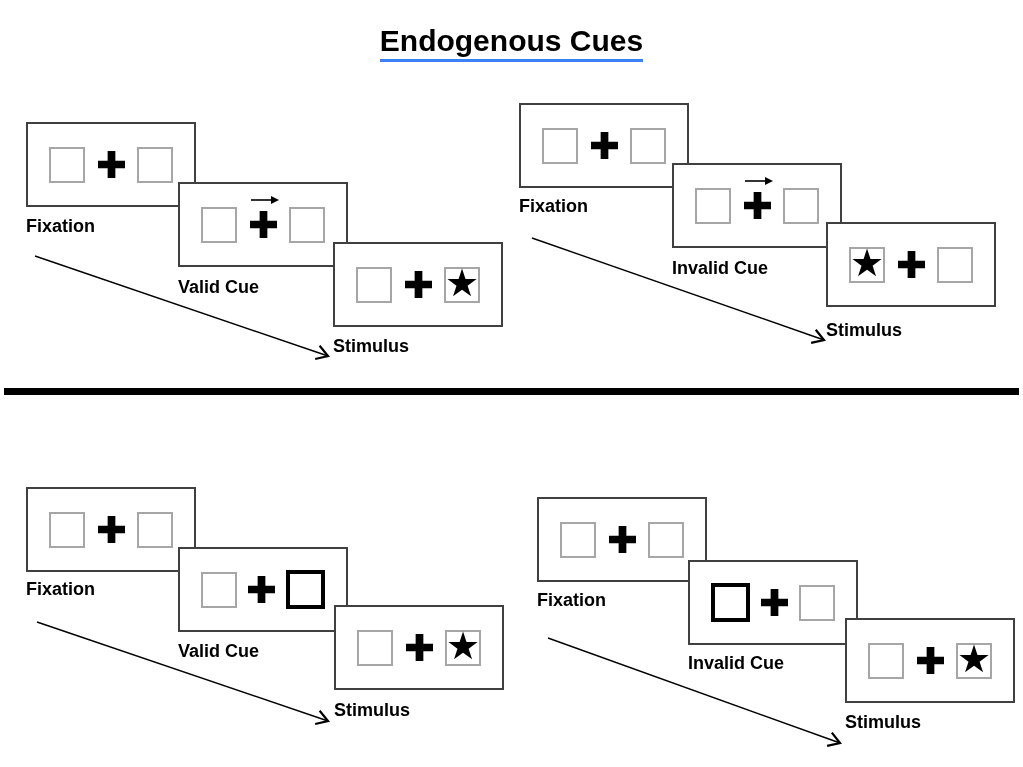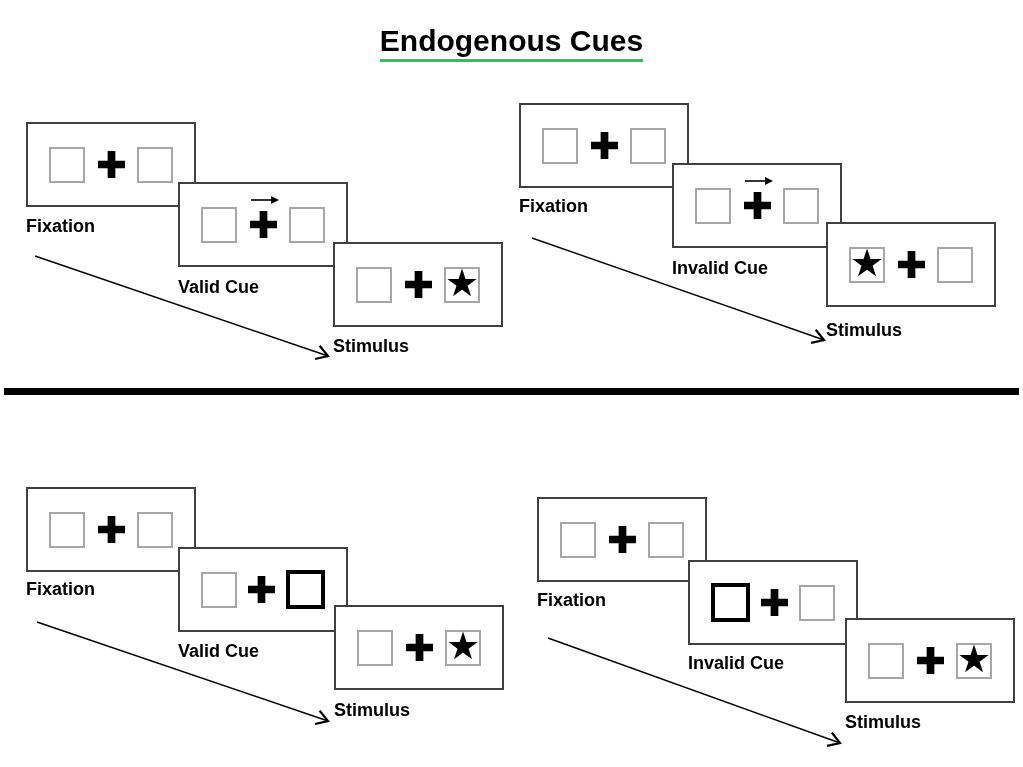--- a/index.html
+++ b/index.html
@@ -1,20 +1,20 @@
 <!DOCTYPE html>
 <html><head>
 <meta charset="utf-8">
 <style>
   html,body{margin:0;padding:0;background:#fff;}
   .canvas{position:relative;width:1023px;height:767px;background:#ffffff;overflow:hidden;
           font-family:"Liberation Sans",sans-serif;color:#000;}
   .title-row{position:absolute;left:0;width:100%;text-align:center;}
   .title{display:inline-block;font-size:30px;font-weight:bold;letter-spacing:0px;
-         border-bottom:3px solid #22c55e;padding-bottom:1px;}
+         border-bottom:3px solid #3b82f6;padding-bottom:1px;}
   .divider{position:absolute;left:4px;right:4px;height:7px;background:#000;}
   .panel{position:absolute;width:170px;height:85px;background:#fff;border:2px solid #404040;
          box-sizing:border-box;display:flex;align-items:center;justify-content:space-between;
          padding:0 21px;}
   .box{width:36px;height:36px;border:2px solid #a6a6a6;background:#fff;box-sizing:border-box;
        display:flex;align-items:center;justify-content:center;}
   .box.hl{width:39px;height:39px;border:4px solid #000;}
   .mid{position:relative;display:flex;align-items:center;justify-content:center;}
   .cue-arrow{position:absolute;top:-18px;left:0px;}
   .star{font-family:"DejaVu Sans",sans-serif;font-size:38px;line-height:34px;

